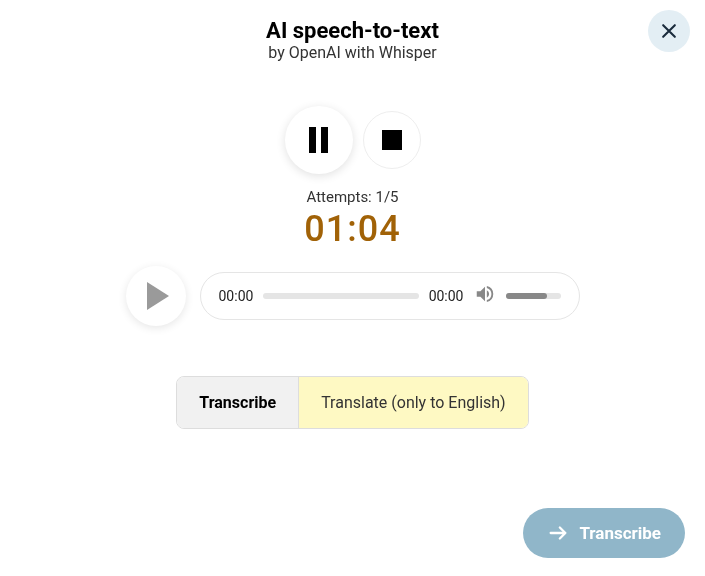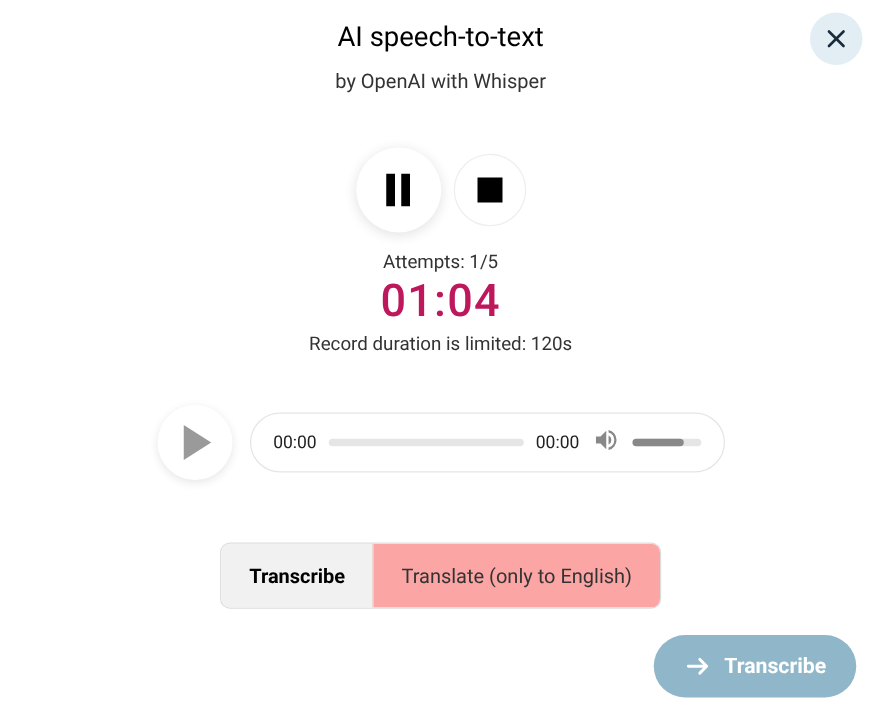--- a/index.html
+++ b/index.html
@@ -36,23 +36,22 @@
     }
     .container {
       display: flex;
       flex-direction: column;
       align-items: center;
       padding-top: 18px;
       width: 100%;
     }
     .title {
       font-size: 22px;
-      font-weight: 400;
+      font-weight: 700;
       color: #000;
-      margin-bottom: 12px;
     }
     .subtitle {
       font-size: 16px;
       color: #333;
       margin-bottom: 44px;
     }
     .controls-row {
       display: flex;
       align-items: center;
       gap: 10px;
@@ -92,22 +91,22 @@
       background: #000;
     }
     .attempts {
       font-size: 15px;
       color: #333;
       margin-bottom: 2px;
     }
     .timer {
       font-size: 36px;
       font-weight: 500;
-      color: #be185d;
-      margin-bottom: 4px;
+      color: #a16207;
+      margin-bottom: 16px;
       letter-spacing: 1px;
     }
     .limit {
       font-size: 15px;
       color: #333;
       margin-bottom: 40px;
     }
     .player-row {
       display: flex;
       align-items: center;
@@ -173,21 +172,21 @@
     .tabs {
       display: flex;
       border: 1px solid #ddd;
       border-radius: 8px;
       overflow: hidden;
     }
     .tab {
       padding: 16px 22px;
       font-size: 16px;
       cursor: pointer;
-      background: #fca5a5;
+      background: #fef9c3;
       color: #333;
     }
     .tab.active {
       background: #f1f1f1;
       font-weight: 700;
       color: #000;
     }
     .tab + .tab {
       border-left: 1px solid #ddd;
     }
@@ -234,21 +233,20 @@
           <span></span>
       </div>
     </div>
     <div class="btn-circle btn-stop">
       <div class="stop-square"></div>
     </div>
   </div>
 
   <div class="attempts">Attempts: 1/5</div>
   <div class="timer">01:04</div>
-  <div class="limit">Record duration is limited: 120s</div>
 
   <div class="player-row">
     <div class="btn-circle btn-play">
       <div class="play-triangle"></div>
     </div>
     <div class="audio-bar">
       <span class="time-text">00:00</span>
       <div class="progress-track"></div>
       <span class="time-text">00:00</span>
       <span class="volume-icon">

